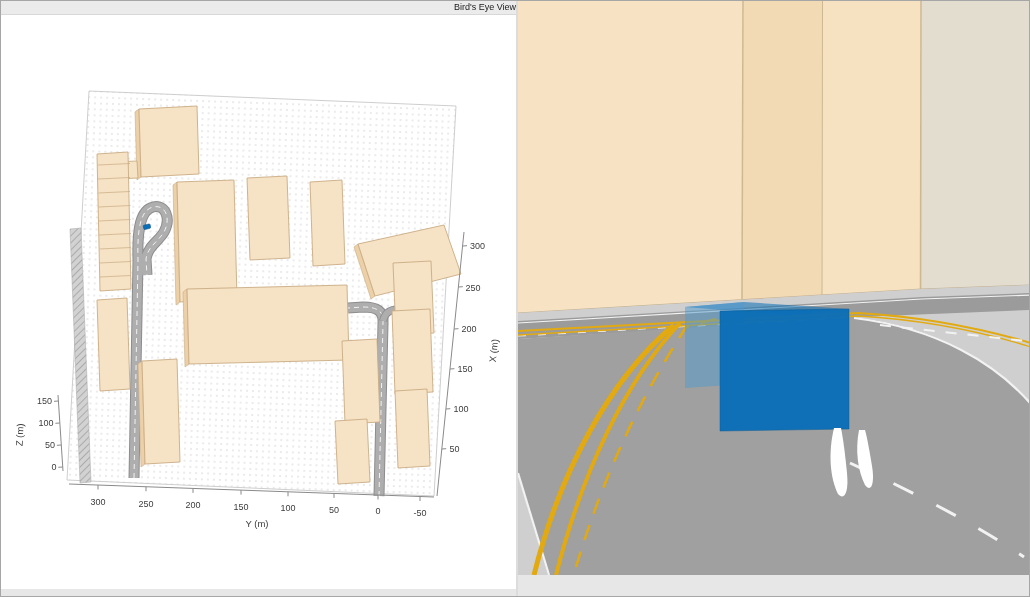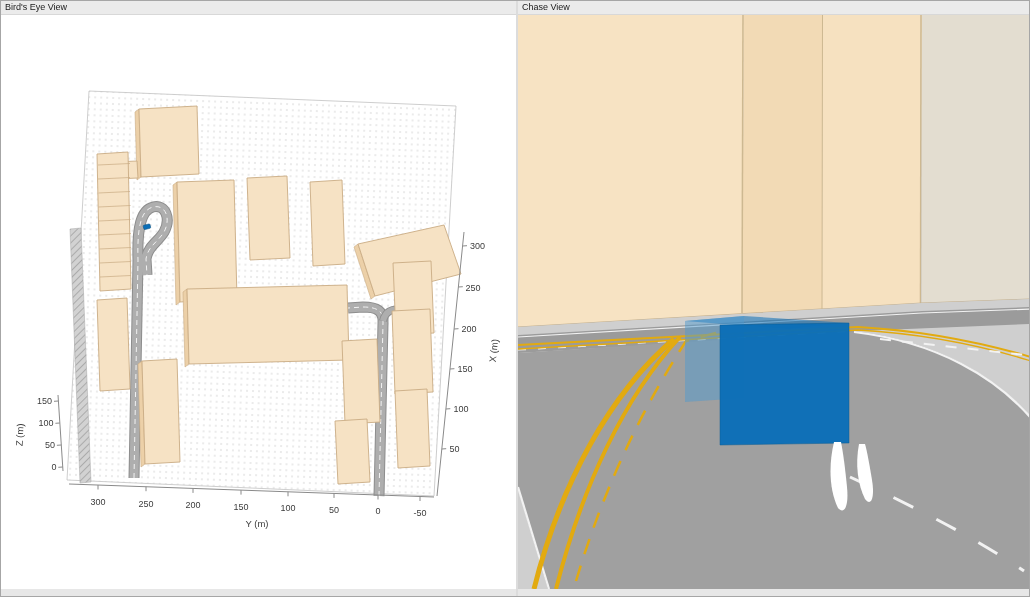--- a/index.html
+++ b/index.html
@@ -1,19 +1,19 @@
 <!DOCTYPE html>
 <html style="--panel-bg: #e7e7e7; --titlebar-bg: #ebebeb; --title-text: #1a1a1a; --plot-bg: #ffffff; --grid-dot: #c8c8c8; --axis-line: #8a8a8a; --axis-text: #3c3c3c; --building-fill: #f6e2c4; --building-side: #ecd0a8; --building-edge: #c9ab83; --road-fill: #aeaeae; --road-edge: #8d8d8d; --lane-white: #f2f2f2; --lane-yellow: #e2aa10; --ego-blue: #0b6fb8; --ego-blue-light: #4f9ace; --sky: #d9d9d9; --sidewalk: #cfcfcf; --chase-road: #a0a0a0; --distant-road: #9b9b9b; --wall-a: #f7e3c3; --wall-b: #f2dab5; --wall-c: #f6e1c0; --wall-d: #e3ddd0;"><head>
 <meta charset="utf-8">
 <style>
   html,body{margin:0;padding:0;background:#ffffff;font-family:"Liberation Sans",sans-serif;}
   .window{position:relative;width:1030px;height:597px;background:var(--panel-bg,#e7e7e7);
           border:1px solid #a6a6a6;box-sizing:border-box;overflow:hidden;}
   .panel{position:absolute;top:0;height:100%;}
-  .panel-left{left:0;width:515px;}
+  .panel-left{left:0;width:515px;text-align:right;}
   .panel-right{left:517px;width:513px;}
   .divider{position:absolute;left:515px;top:0;width:2px;height:100%;background:#dcdcdc;}
   .titlebar{height:14px;background:var(--titlebar-bg,#ebebeb);border-bottom:1px solid #d8d8d8;
             font-size:9px;line-height:13px;color:var(--title-text,#1a1a1a);padding-left:4px;
             box-sizing:border-box;white-space:nowrap;}
   .panel-body{position:relative;height:583px;background:var(--plot-bg,#ffffff);}
   svg{display:block;}
   .axis-line{stroke:var(--axis-line,#8a8a8a);stroke-width:1;fill:none;}
   .tick{stroke:var(--axis-line,#8a8a8a);stroke-width:1;}
   .axis-text{font-size:9px;fill:var(--axis-text,#3c3c3c);}
@@ -170,23 +170,20 @@
         </g>
 
         <rect x="0" y="574" width="515" height="9" fill="var(--panel-bg,#e7e7e7)"></rect>
       </svg>
     </div>
   </section>
 
   <div class="divider"></div>
 
   <section class="panel panel-right">
-    <div class="titlebar">
-      <span>Chase View</span>
-    </div>
     <div class="panel-body">
       <svg width="513" height="583" viewBox="0 0 513 583">
 
         <rect x="0" y="0" width="513" height="583" fill="var(--sky,#d9d9d9)"></rect>
 
         <g>
           <polygon points="404,0 513,0 513,284 404,289" fill="var(--wall-d,#e3ddd0)"></polygon>
           <polygon points="0,0 226,0 224,299 0,312" fill="var(--wall-a,#f7e3c3)"></polygon>
           <polygon points="226,0 305,0 304,296 224,299" fill="var(--wall-b,#f2dab5)"></polygon>
           <polygon points="305,0 404,0 402,291 304,296" fill="var(--wall-c,#f6e1c0)"></polygon>

